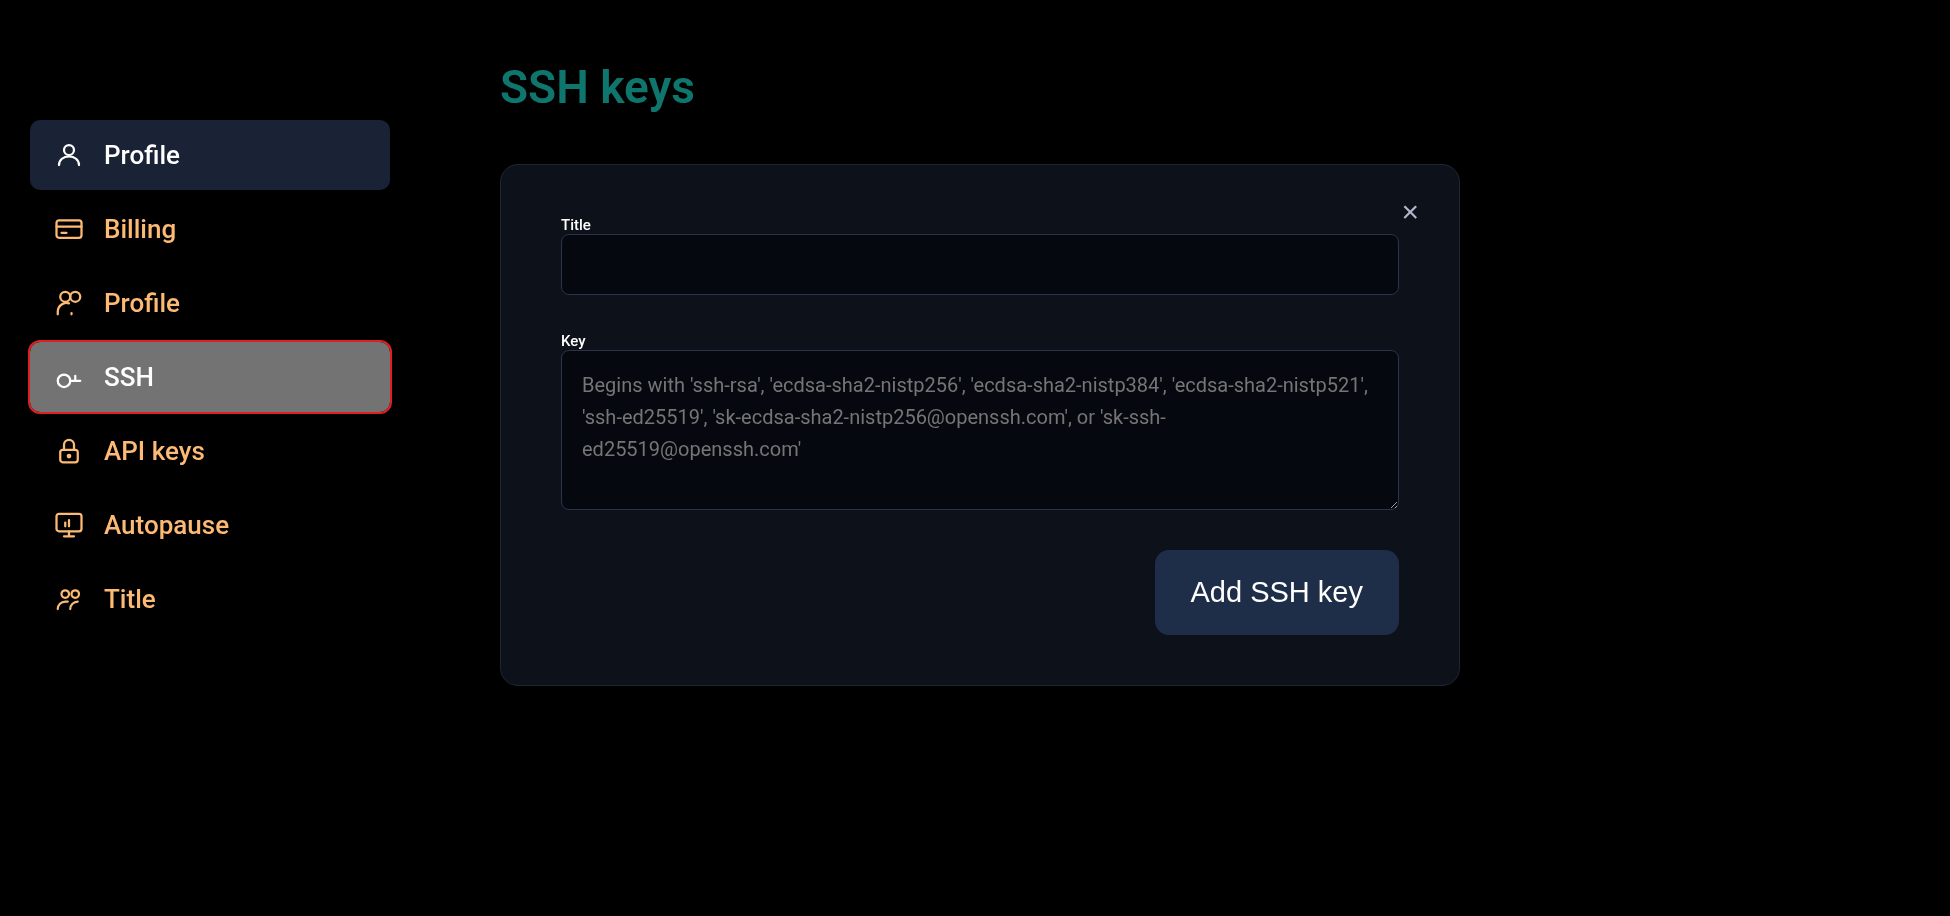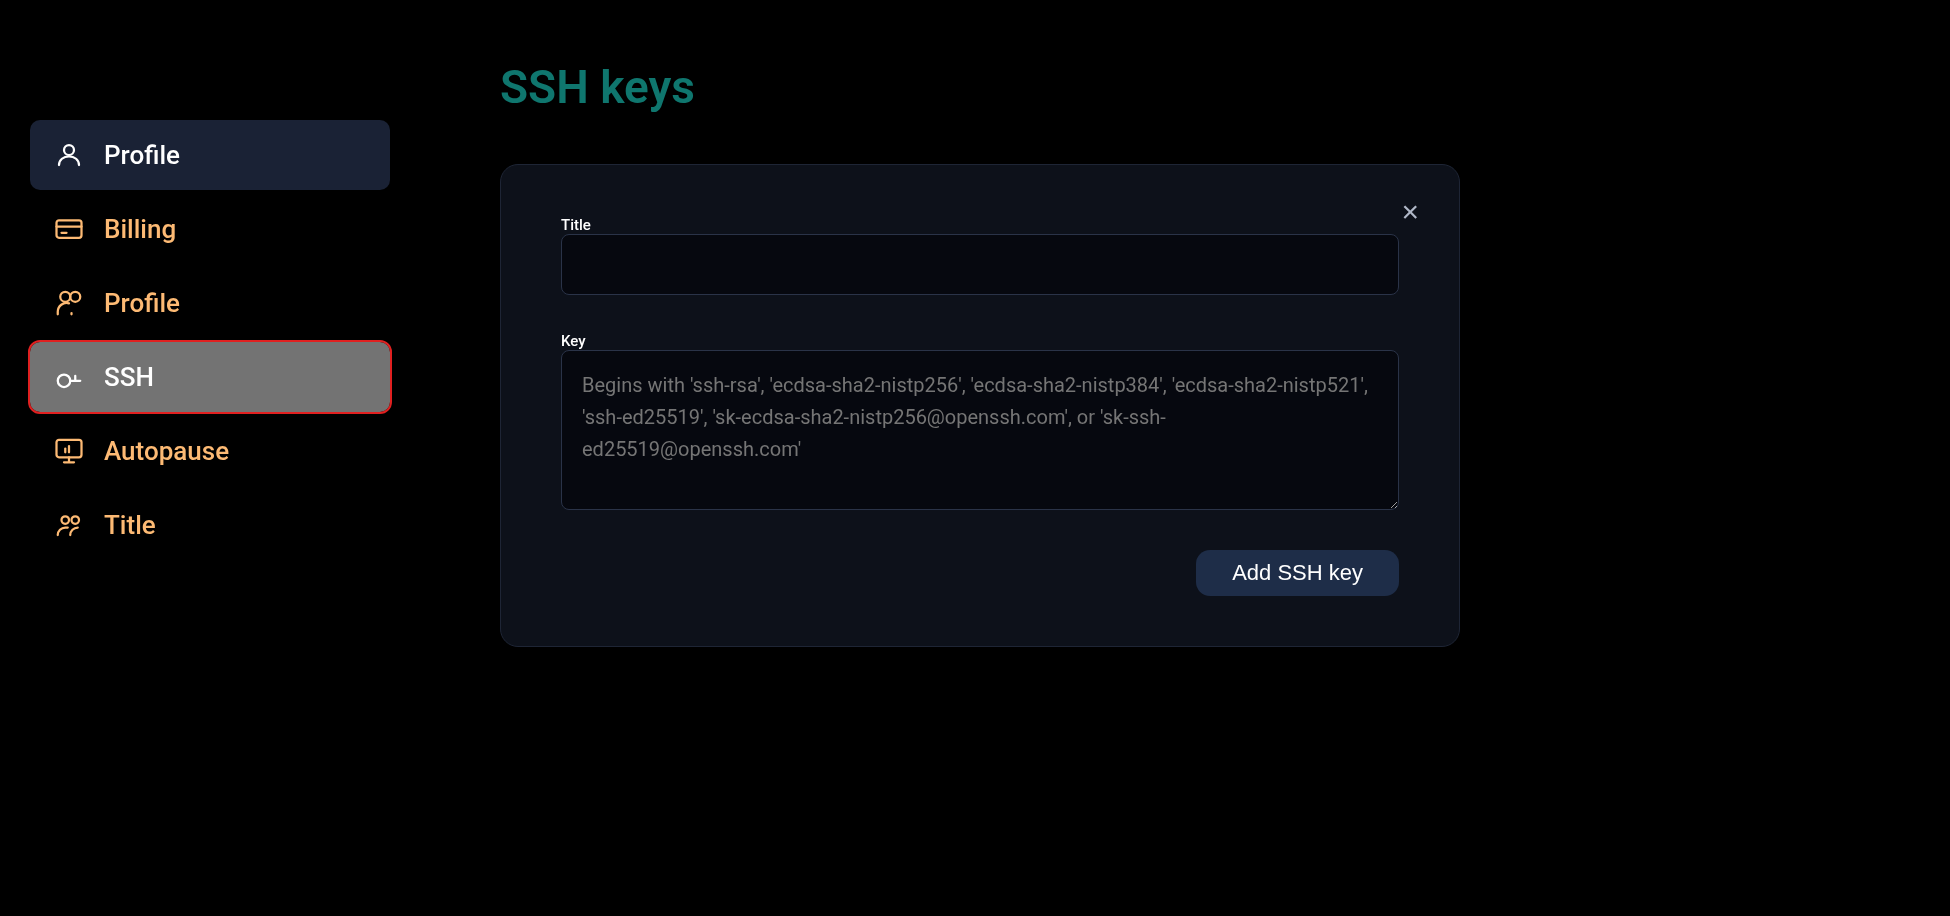--- a/index.html
+++ b/index.html
@@ -141,22 +141,22 @@
       display: flex;
       justify-content: flex-end;
       margin-top: 36px;
     }
 
     .add-btn {
       background: #1e2d48;
       color: #fff;
       border: none;
       border-radius: 14px;
-      padding: 10px 36px;
-      font-size: 22px;
+      padding: 26px 36px;
+      font-size: 29px;
       font-weight: 500;
       cursor: pointer;
       transition: background 0.15s;
     }
   </style>
 </head>
 <body>
 
 <nav class="sidebar">
 
@@ -197,20 +197,30 @@
     <span class="sidebar-icon">
       <svg viewBox="0 0 24 24" fill="none" stroke="currentColor" stroke-width="1.8" stroke-linecap="round" stroke-linejoin="round">
         <circle cx="8" cy="15" r="5"></circle>
         <path d="M13 15h8M17 11v4"></path>
       </svg>
     </span>
     <span>SSH</span>
   </div>
 
 
+  <div class="sidebar-item">
+    <span class="sidebar-icon">
+      <svg viewBox="0 0 24 24" fill="none" stroke="currentColor" stroke-width="1.8" stroke-linecap="round" stroke-linejoin="round">
+        <rect x="5" y="11" width="14" height="10" rx="2"></rect>
+        <path d="M8 11V7a4 4 0 0 1 8 0v4"></path>
+        <circle cx="12" cy="16" r="1" fill="currentColor"></circle>
+      </svg>
+    </span>
+    <span>API keys</span>
+  </div>
 
   <div class="sidebar-item">
     <span class="sidebar-icon">
       <svg viewBox="0 0 24 24" fill="none" stroke="currentColor" stroke-width="1.8" stroke-linecap="round" stroke-linejoin="round">
         <rect x="2" y="3" width="20" height="14" rx="2"></rect>
         <path d="M8 21h8M12 17v4"></path>
         <line x1="9" y1="10" x2="9" y2="13"></line>
         <line x1="12" y1="8" x2="12" y2="13"></line>
       </svg>
     </span>

